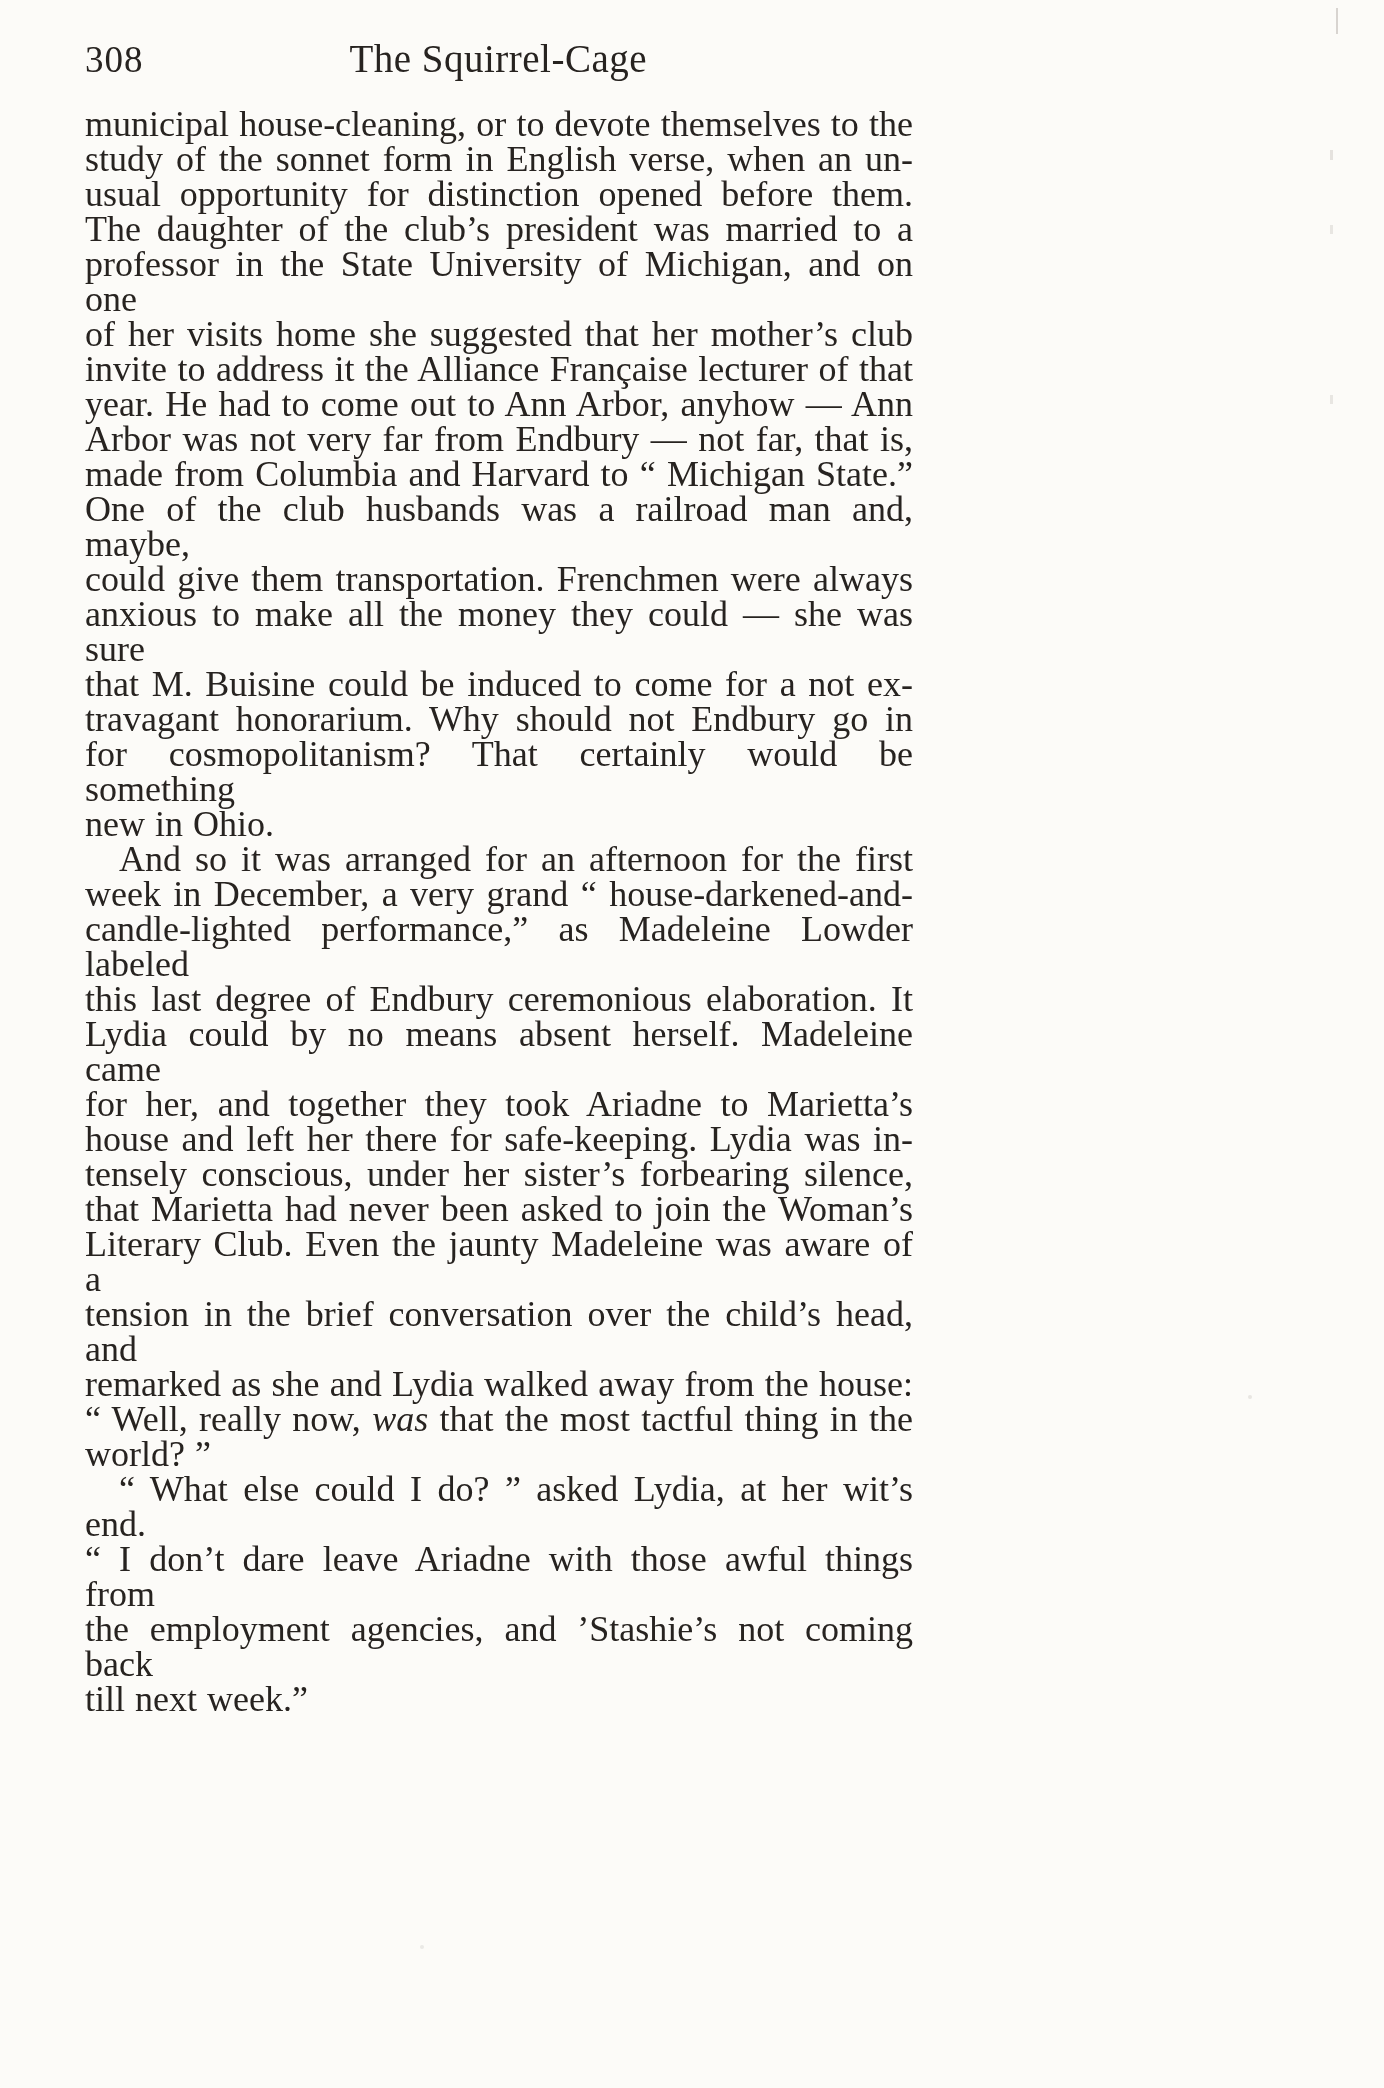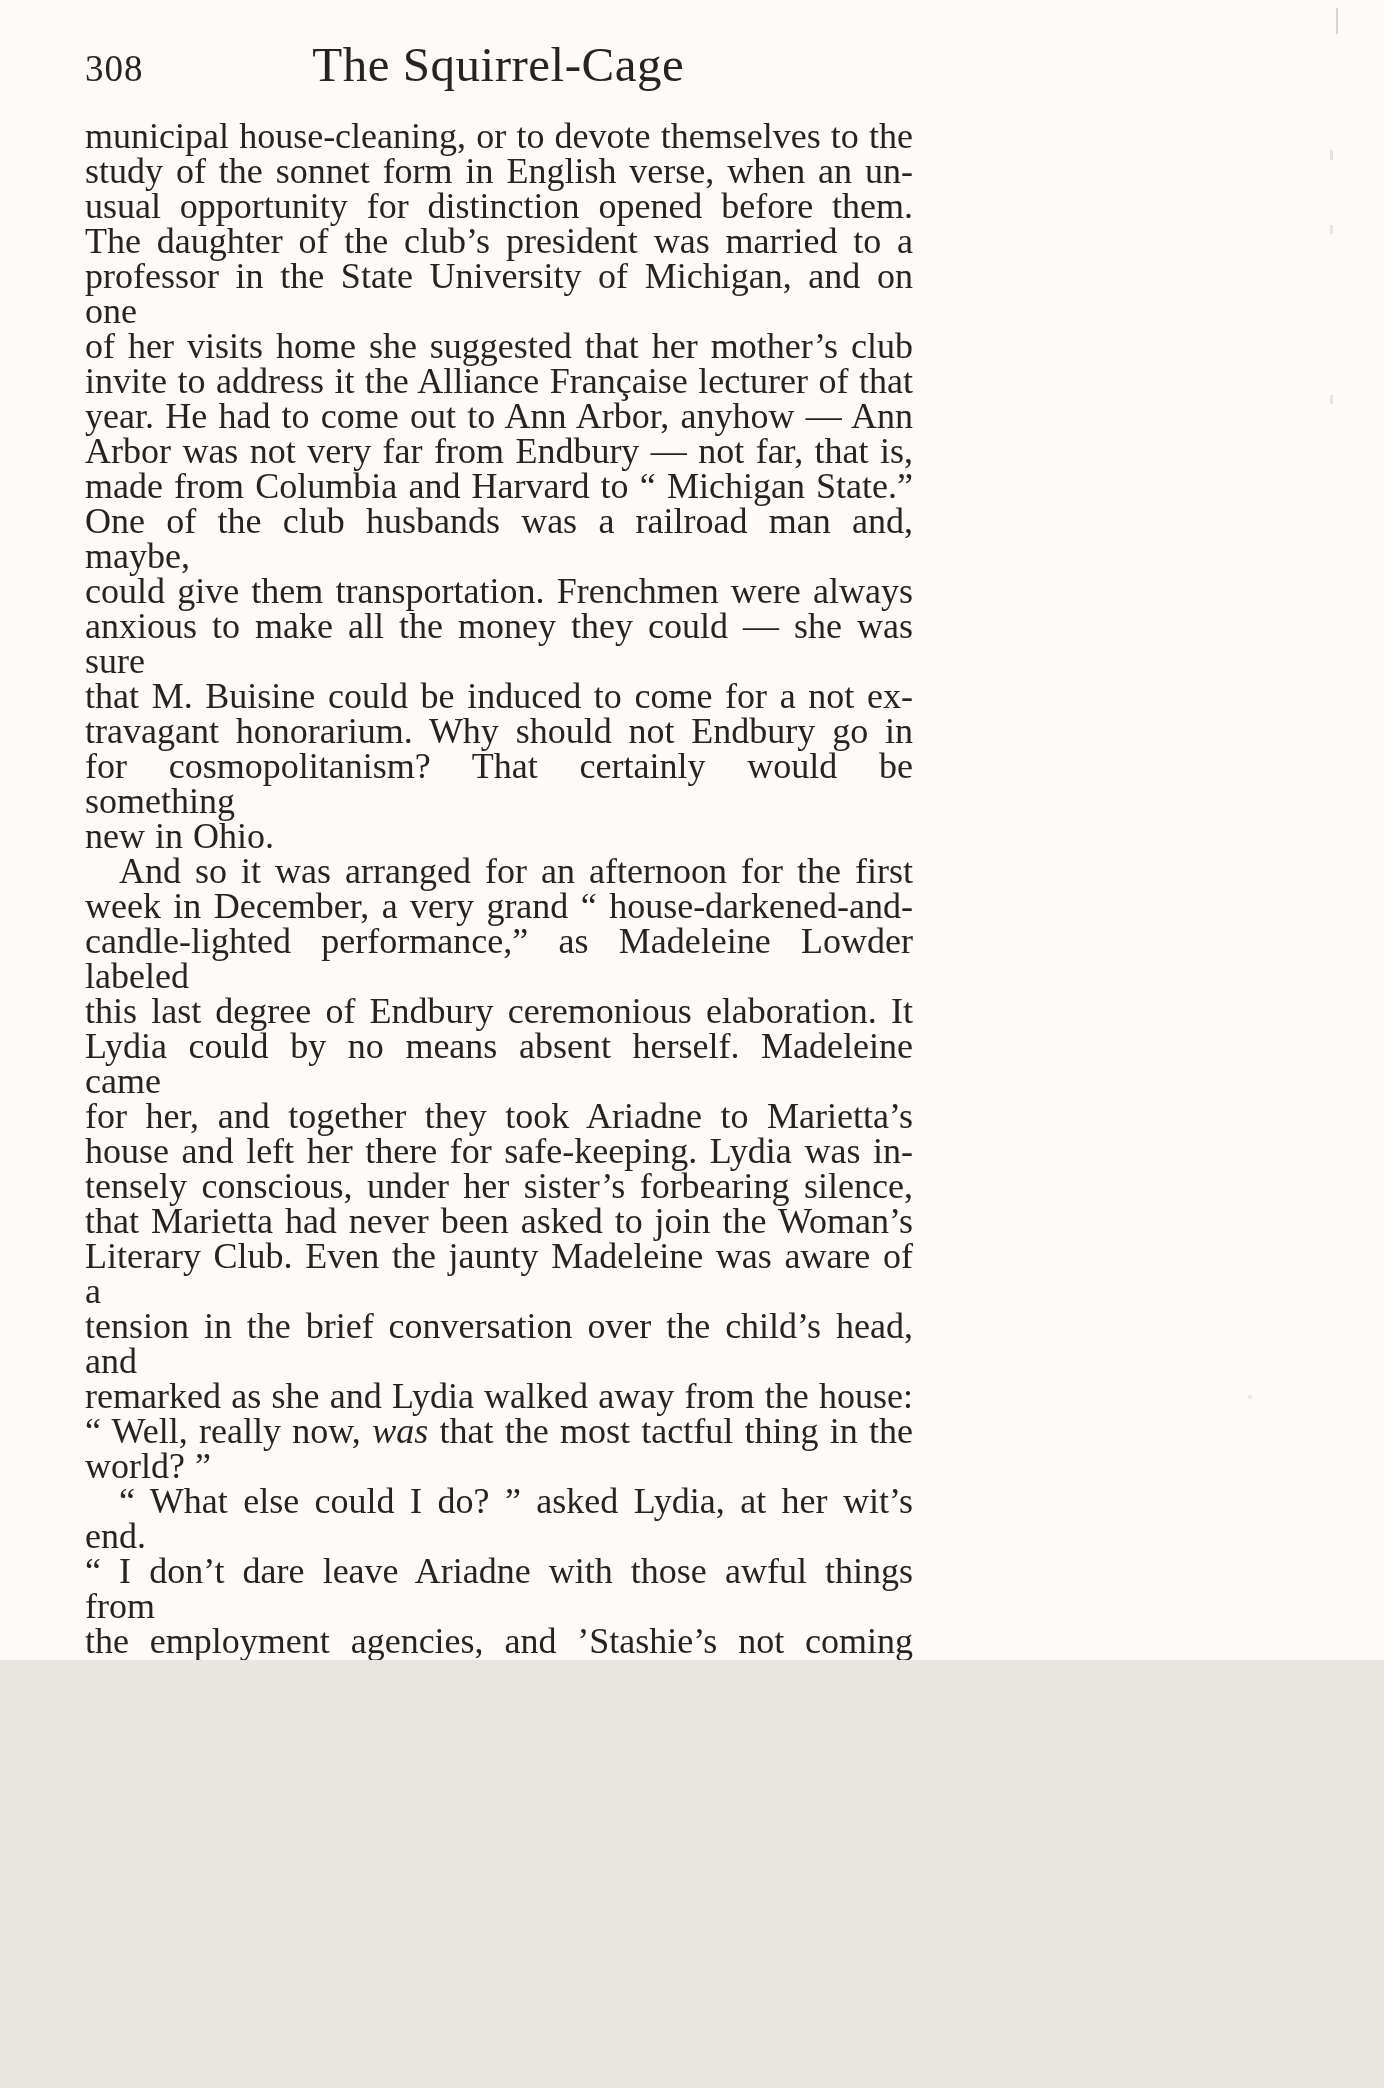--- a/index.html
+++ b/index.html
@@ -3,21 +3,21 @@
 <meta charset="utf-8">
 <style>
   html, body {
     margin: 0;
     padding: 0;
     background: #e8e6e1;
   }
   .page {
     position: relative;
     width: 1384px;
-    height: 1660px;
+    height: 2088px;
     margin: 0 auto;
     background: #fcfbf8;
     color: #272320;
     font-family: "Liberation Serif", "DejaVu Serif", serif;
     overflow: hidden;
   }
   .text-column {
     position: absolute;
     left: 85px;
     top: 36px;
@@ -29,21 +29,21 @@
     margin-bottom: 26px;
   }
   .page-number {
     font-size: 37px;
     letter-spacing: 1px;
     flex: 0 0 auto;
   }
   .book-title {
     flex: 1 1 auto;
     text-align: center;
-    font-size: 49px;
+    font-size: 39px;
     letter-spacing: 0.5px;
     padding-right: 60px;
   }
   .body-text {
     font-size: 36px;
     line-height: 35px;
   }
   .paragraph {
     margin: 0;
   }

